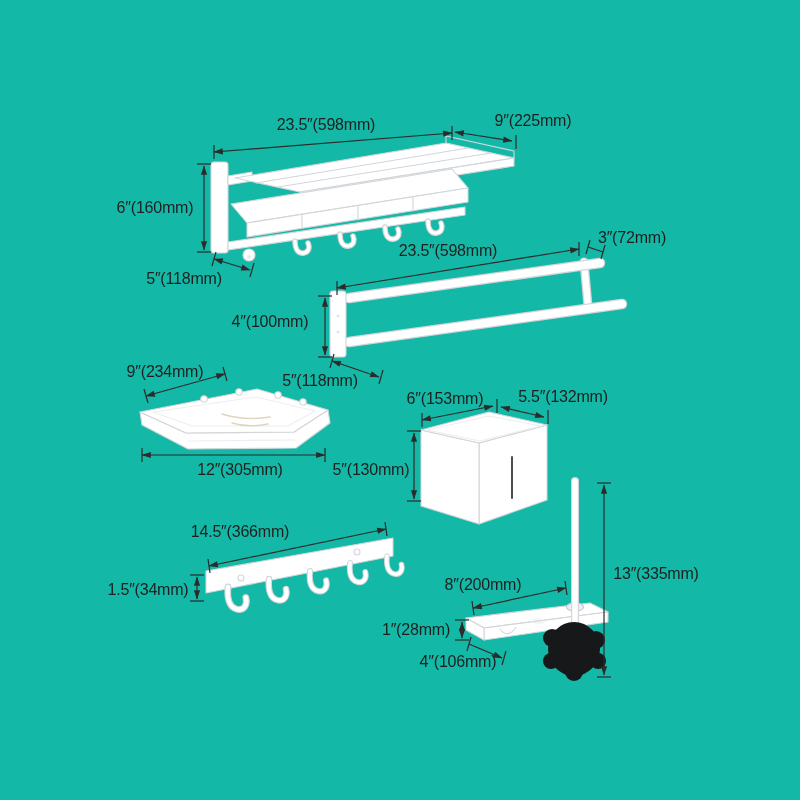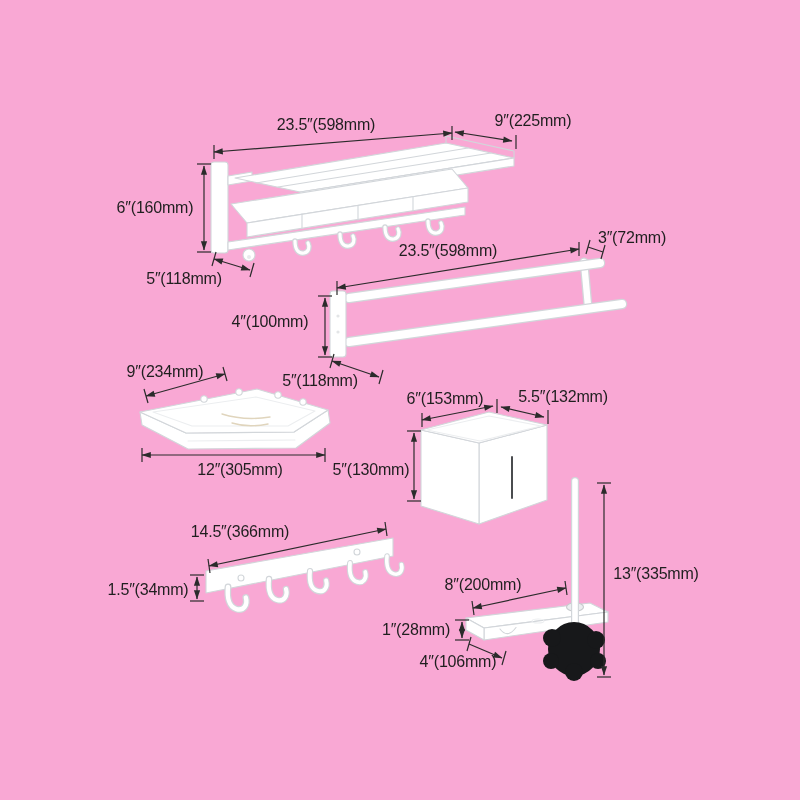--- a/index.html
+++ b/index.html
@@ -1,16 +1,16 @@
 <!DOCTYPE html>
 <html><head>
 <meta charset="utf-8">
 <style>
   html,body{margin:0;padding:0;background:#ffffff;}
-  .canvas{position:relative;width:800px;height:800px;background:#f9a8d4;overflow:hidden;}
+  .canvas{position:relative;width:800px;height:800px;background:#14b8a6;overflow:hidden;}
   svg{display:block;}
   .dim-line{stroke:#2b2b2b;stroke-width:1.2;fill:none;}
   .tick{stroke:#2b2b2b;stroke-width:1.2;}
   .dim-label{font-family:"Liberation Sans",sans-serif;font-size:16px;fill:#1f1f1f;letter-spacing:-0.2px;}
   .pshape{fill:#ffffff;stroke:#d2d6da;stroke-width:1.1;stroke-linejoin:round;stroke-linecap:round;}
   .pline{fill:none;stroke:#d2d6da;stroke-width:1.1;stroke-linecap:round;stroke-linejoin:round;}
   .tube-o{fill:none;stroke:#d2d6da;stroke-linecap:round;stroke-linejoin:round;}
   .tube-i{fill:none;stroke:#ffffff;stroke-linecap:round;stroke-linejoin:round;}
   .faint{stroke:#eceef0;}
   .groove{fill:none;stroke:#e0d5bd;stroke-width:1.4;stroke-linecap:round;}

